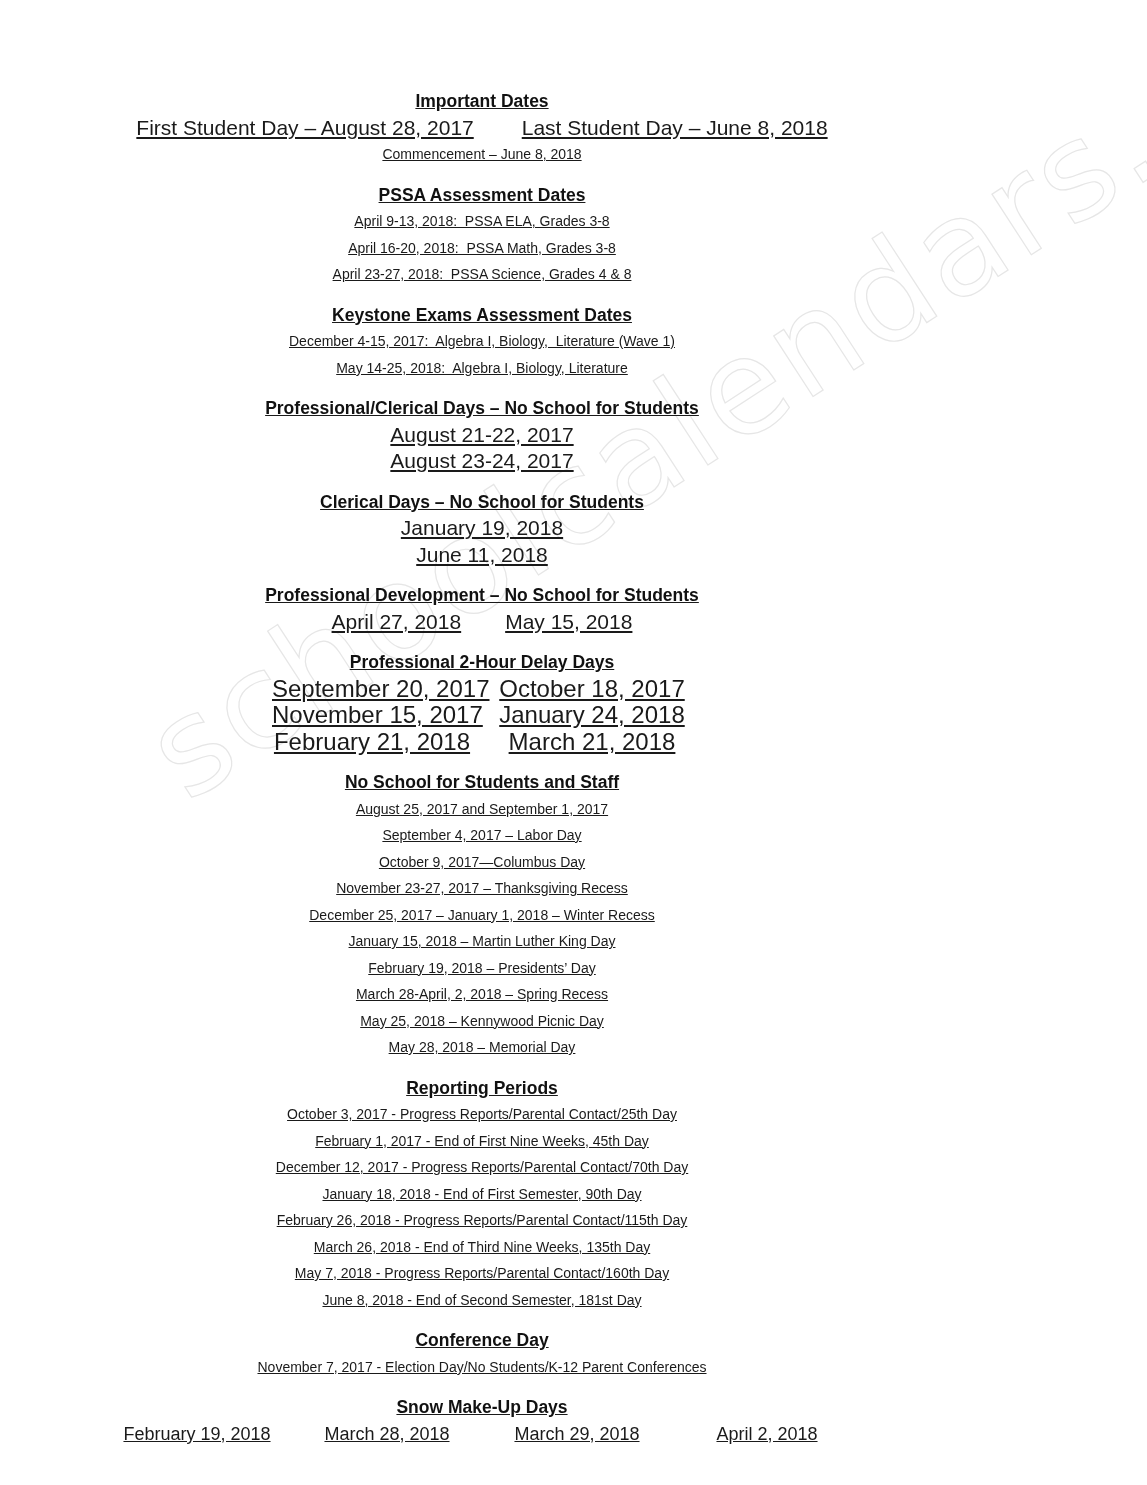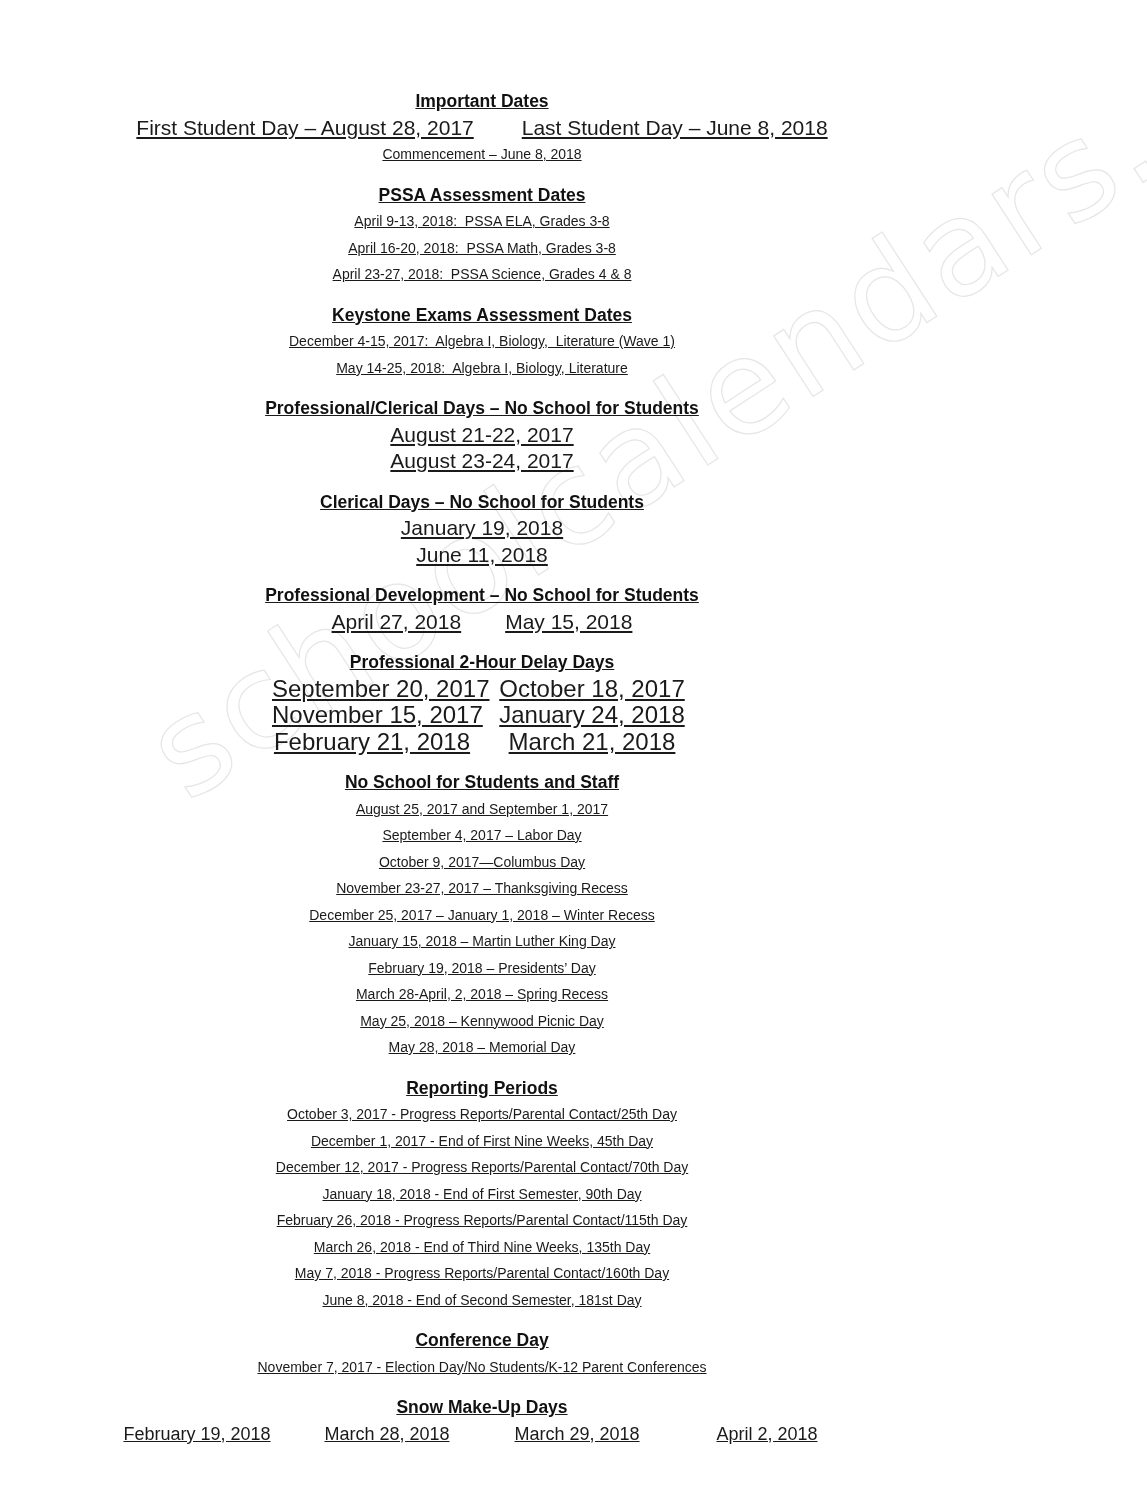--- a/index.html
+++ b/index.html
@@ -173,21 +173,21 @@
       <div class="line">January 15, 2018 – Martin Luther King Day</div>
       <div class="line">February 19, 2018 – Presidents’ Day</div>
       <div class="line">March 28-April, 2, 2018 – Spring Recess</div>
       <div class="line">May 25, 2018 – Kennywood Picnic Day</div>
       <div class="line">May 28, 2018 – Memorial Day</div>
     </div>
 
     <div class="section">
       <div class="section-title">Reporting Periods</div>
       <div class="line">October 3, 2017 - Progress Reports/Parental Contact/25th Day</div>
-      <div class="line">December 1, 2017 - End of First Nine Weeks, 45th Day</div>
+      <div class="line">February 1, 2017 - End of First Nine Weeks, 45th Day</div>
       <div class="line">December 12, 2017 - Progress Reports/Parental Contact/70th Day</div>
       <div class="line">January 18, 2018 - End of First Semester, 90th Day</div>
       <div class="line">February 26, 2018 - Progress Reports/Parental Contact/115th Day</div>
       <div class="line">March 26, 2018 - End of Third Nine Weeks, 135th Day</div>
       <div class="line">May 7, 2018 - Progress Reports/Parental Contact/160th Day</div>
       <div class="line">June 8, 2018 - End of Second Semester, 181st Day</div>
     </div>
 
     <div class="section">
       <div class="section-title">Conference Day</div>

